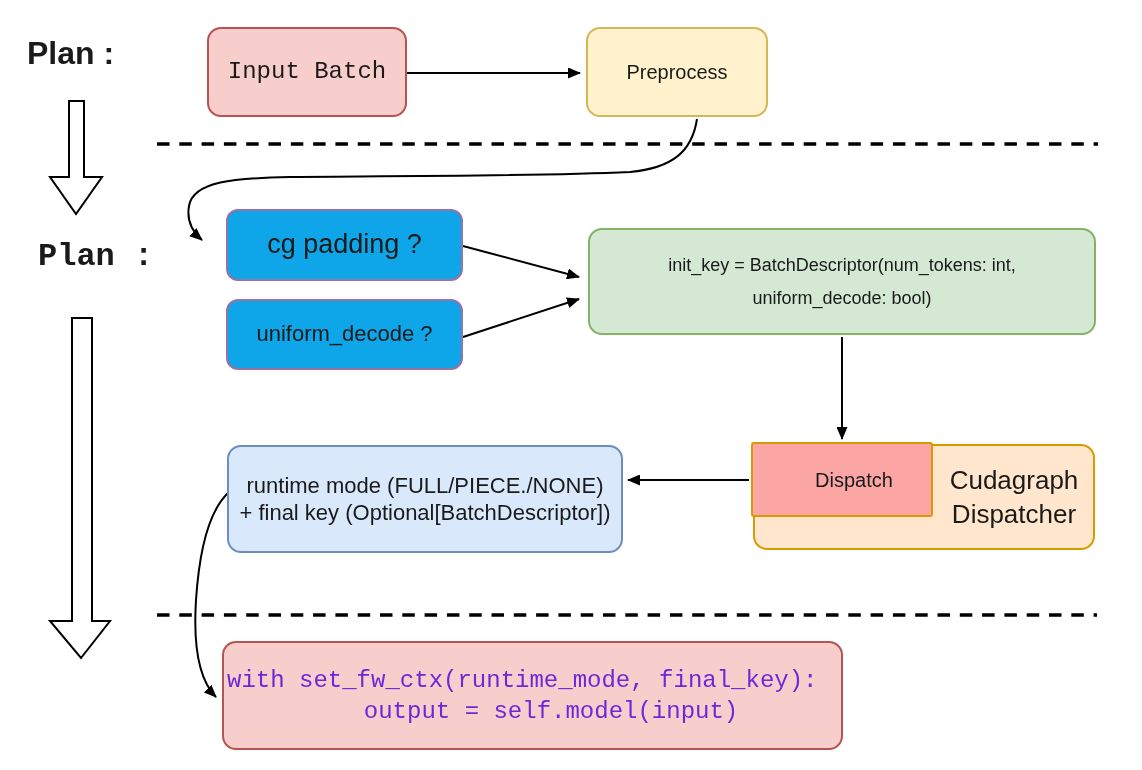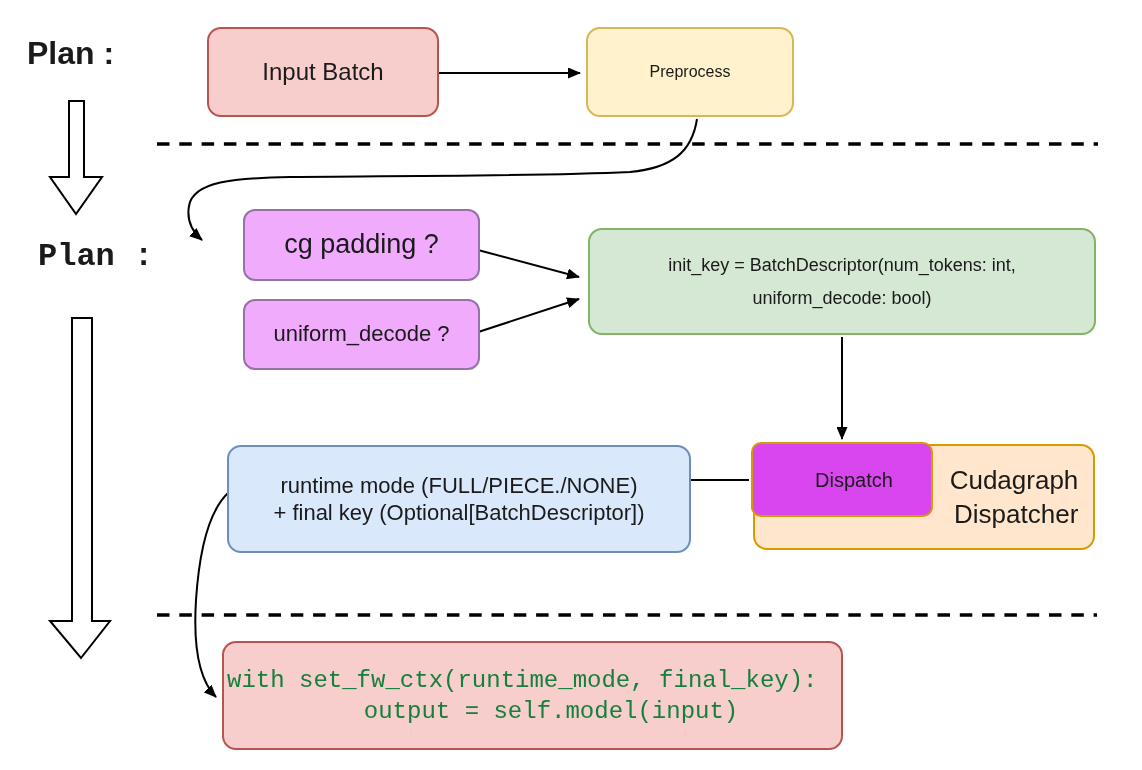--- a/index.html
+++ b/index.html
@@ -9,43 +9,43 @@
     overflow:hidden;
   }
   #wires{position:absolute;left:0;top:0;width:1142px;height:770px;}
   .node{
     position:absolute;box-sizing:border-box;border:2px solid;border-radius:14px;
     display:flex;align-items:center;justify-content:center;text-align:center;
     white-space:pre-line;line-height:1.3;
   }
   .node.red   {background:#f8cecc;border-color:#b85450;}
   .node.yellow{background:#fff2cc;border-color:#d6b656;}
-  .node.purple{background:#f0abfc;border-color:#9673a6;margin-left:17px;}
+  .node.purple{background:#0ea5e9;border-color:#9673a6;}
   .node.green {background:#d5e8d4;border-color:#82b366;}
   .node.blue  {background:#dae8fc;border-color:#6c8ebf;}
   .node.peachlight{background:#ffe6cc;border-color:#d79b00;}
-  .node.peach {background:#d946ef;border-color:#d79b00;border-radius:10px;padding-left:24px;}
+  .node.peach {background:#fca5a5;border-color:#d79b00;border-radius:3px;padding-left:24px;}
 
   .stage-label{position:absolute;font-weight:bold;font-size:32px;line-height:1.1;}
 
-  #input-batch    {left:207px;top:27px;width:232px;height:90px;font-size:24px;}
-  #preprocess     {left:586px;top:27px;width:208px;height:90px;font-size:16px;}
+  #input-batch    {left:207px;top:27px;width:200px;height:90px;font-size:24px;font-family:Liberation Mono, monospace;}
+  #preprocess     {left:586px;top:27px;width:182px;height:90px;font-size:20px;}
   #cg-padding     {left:226px;top:209px;width:237px;height:72px;font-size:27px;border-radius:12px;}
   #uniform-decode {left:226px;top:299px;width:237px;height:71px;font-size:22px;border-radius:12px;}
   #init-key       {left:588px;top:228px;width:508px;height:107px;font-size:18px;line-height:33px;}
-  #runtime-mode   {left:227px;top:445px;width:464px;height:108px;font-size:22px;line-height:27px;}
+  #runtime-mode   {left:227px;top:445px;width:396px;height:108px;font-size:22px;line-height:27px;}
   #cudagraph-outer{left:753px;top:444px;width:342px;height:106px;}
   #dispatch       {left:751px;top:442px;width:182px;height:75px;font-size:20px;}
   #cudagraph-label{position:absolute;left:933px;top:444px;width:162px;height:106px;
-                   display:flex;align-items:center;justify-content:center;text-align:right;
+                   display:flex;align-items:center;justify-content:center;text-align:center;
                    white-space:pre-line;font-size:26px;line-height:34px;}
   #execute-code   {left:222px;top:641px;width:621px;height:109px;justify-content:flex-start;}
   #execute-code pre{
     margin:0;padding:0 0 0 3px;font-family:"Liberation Mono","DejaVu Sans Mono",monospace;
-    font-size:24px;line-height:31px;white-space:pre;color:#15803d;
+    font-size:24px;line-height:31px;white-space:pre;color:#6d28d9;
   }
 
   #label-input  {left:27px;top:36px;}
   #label-plan   {left:38px;top:239px;font-family:Liberation Mono, monospace;}
   #label-execute{left:24px;top:669px;}
 </style>
 </head>
 <body>
 
 <div id="canvas">

